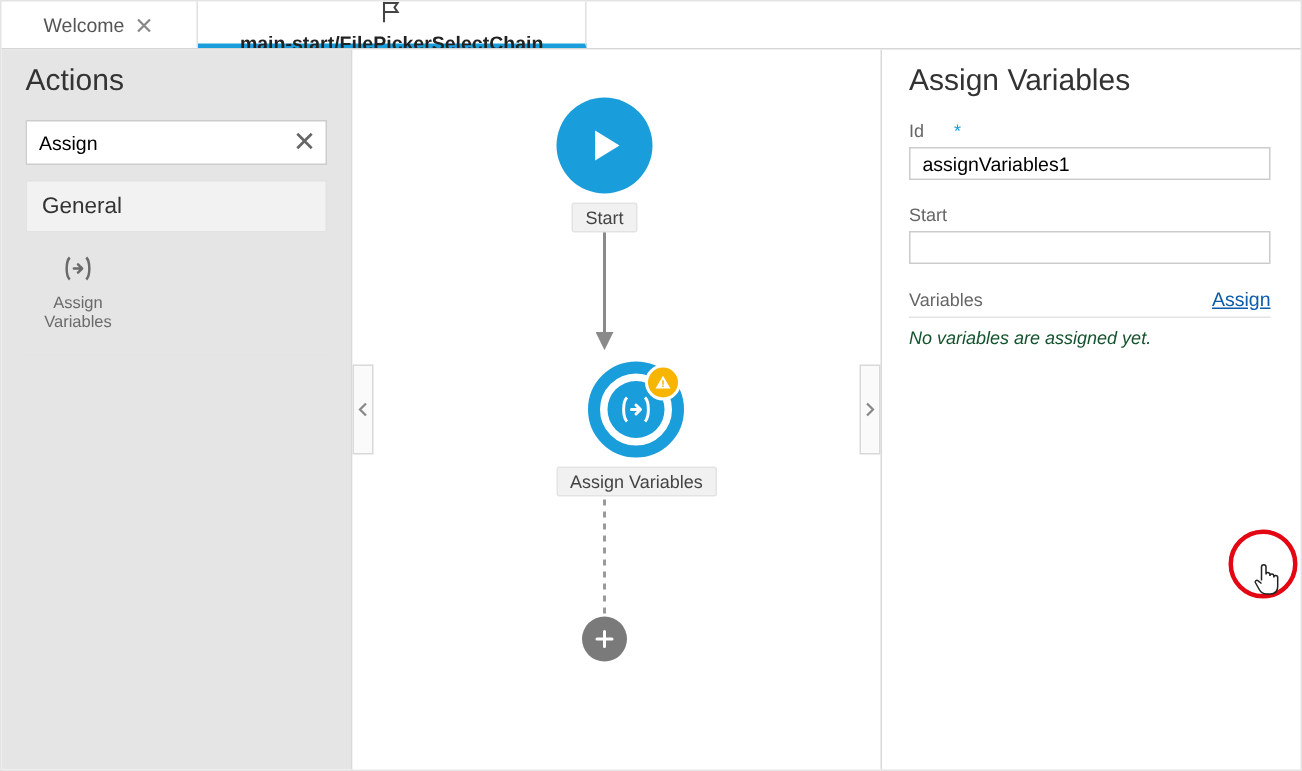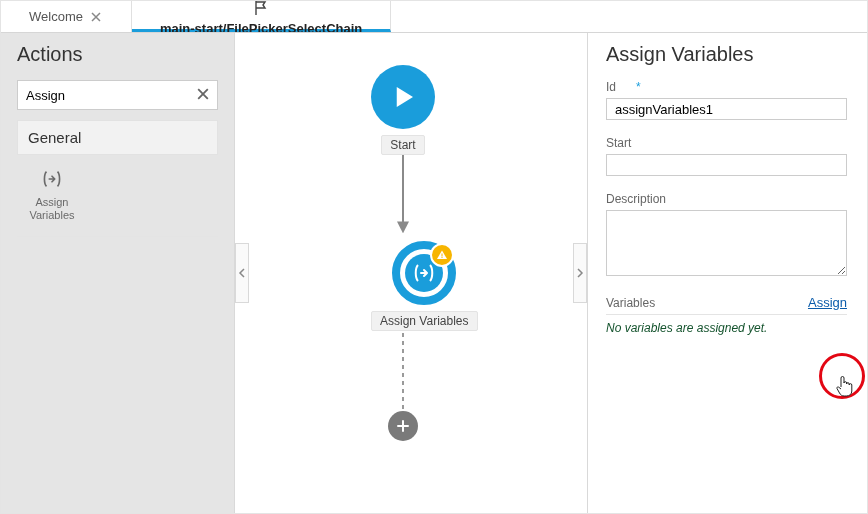--- a/index.html
+++ b/index.html
@@ -179,24 +179,20 @@
           <span class="req">*</span>
         </div>
         <input type="text" value="assignVariables1" style="">
       </div>
 
       <div class="field">
         <div class="field-label">Start</div>
         <input type="text" value="" style="">
       </div>
 
-      <div class="field">
-        <div class="field-label">Description</div>
-        <textarea style=""></textarea>
-      </div>
 
       <div class="vars-head">
         <span class="lbl">Variables</span>
         <span class="assign-link">Assign</span>
       </div>
       <div class="vars-empty">No variables are assigned yet.</div>
 
       <div class="ring" style="right:2px; top:320px;"></div>
       <div class="cursor" style="right:14px; top:342px;">
         <svg width="18" height="22" viewBox="0 0 18 22">

